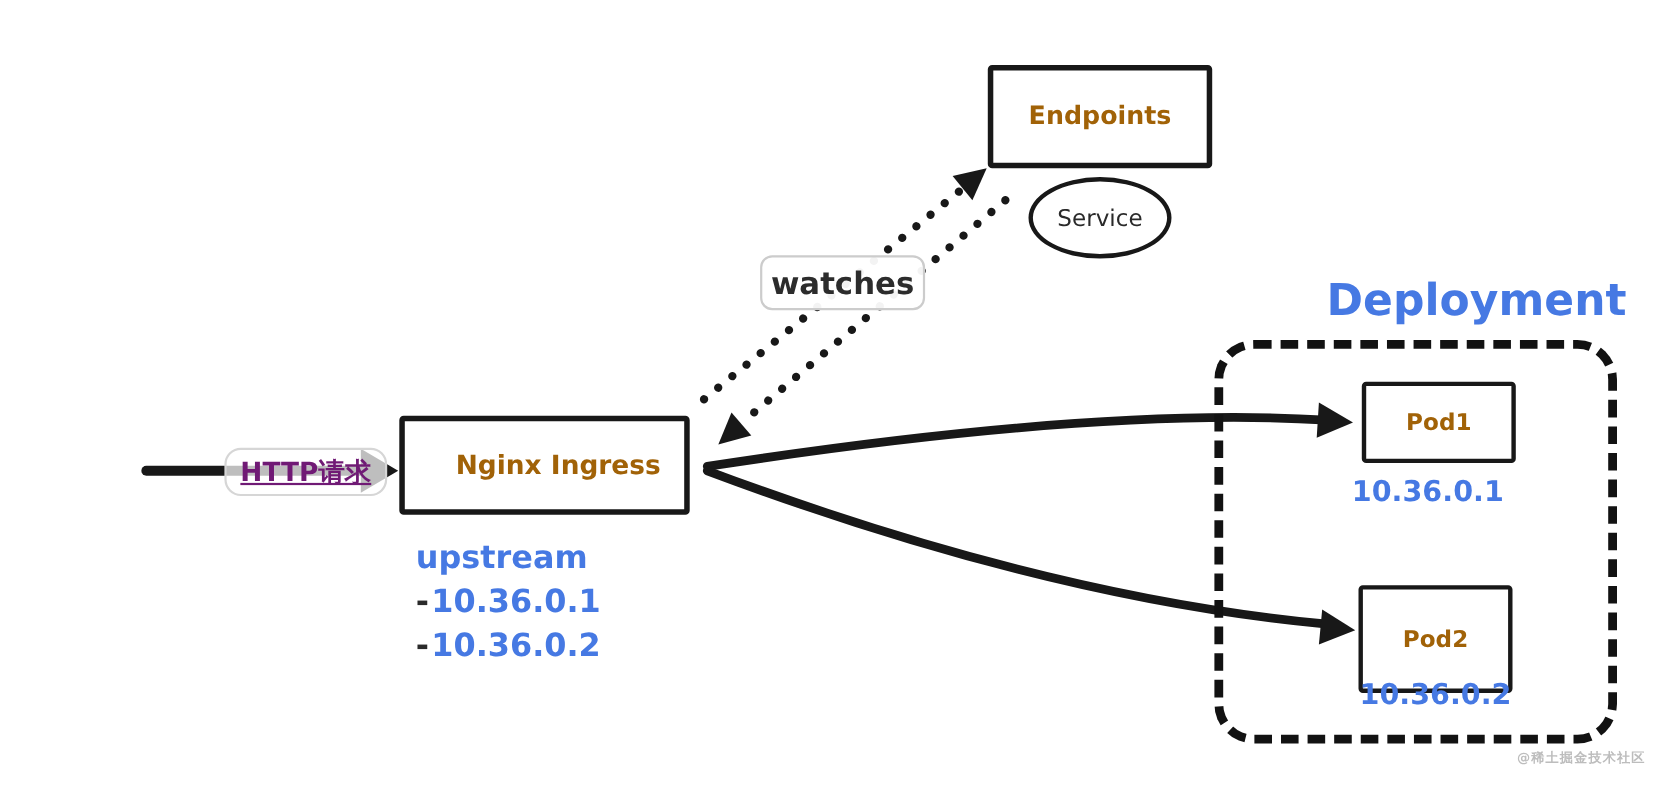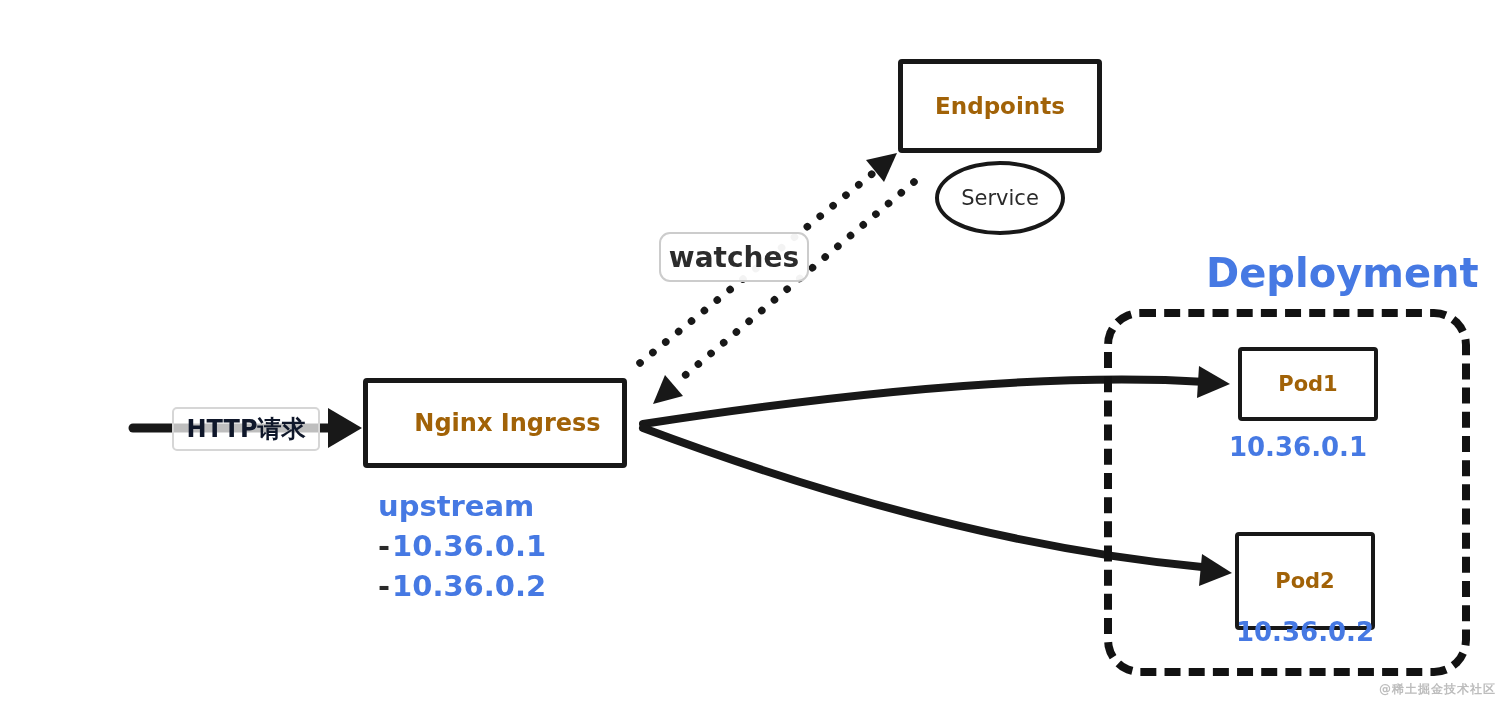--- a/index.html
+++ b/index.html
@@ -34,30 +34,30 @@
     position:absolute;left:935px;top:161px;width:130px;height:74px;
     background:#ffffff;border:4px solid var(--ink);border-radius:50%;
     display:flex;align-items:center;justify-content:center;
     font-size:21px;font-weight:500;color:#2a2a2a;box-sizing:border-box;
   }
 
   .pill{
     position:absolute;box-sizing:border-box;
     display:flex;align-items:center;justify-content:center;
     border:2px solid #cccccc;border-radius:11px;
-    color:#2c2c2c;font-weight:bold;
+    color:#2c2c2c;font-weight:bold;margin-left:32px;
   }
   .watches-pill{
     left:659px;top:232px;width:150px;height:50px;
     font-size:28px;background:rgba(255,255,255,0.95);
   }
   .http-pill{
     left:172px;top:407px;width:148px;height:44px;
-    font-size:24px;font-weight:600;color:#0f172a;
-    background:rgba(255,255,255,0.72);border-radius:5px;border-color:#d6d6d6;
+    font-size:24px;font-weight:600;color:#701a75;
+    background:rgba(255,255,255,0.72);border-radius:15px;border-color:#d6d6d6;text-decoration:underline;
   }
 
   .deployment-frame{
     position:absolute;left:1104px;top:309px;width:366px;height:367px;
     border:8px dashed #121212;border-radius:36px;box-sizing:border-box;
     background:transparent;
   }
   .deployment-title{
     position:absolute;left:1206px;top:250px;
     font-size:40px;font-weight:bold;color:var(--blue);

